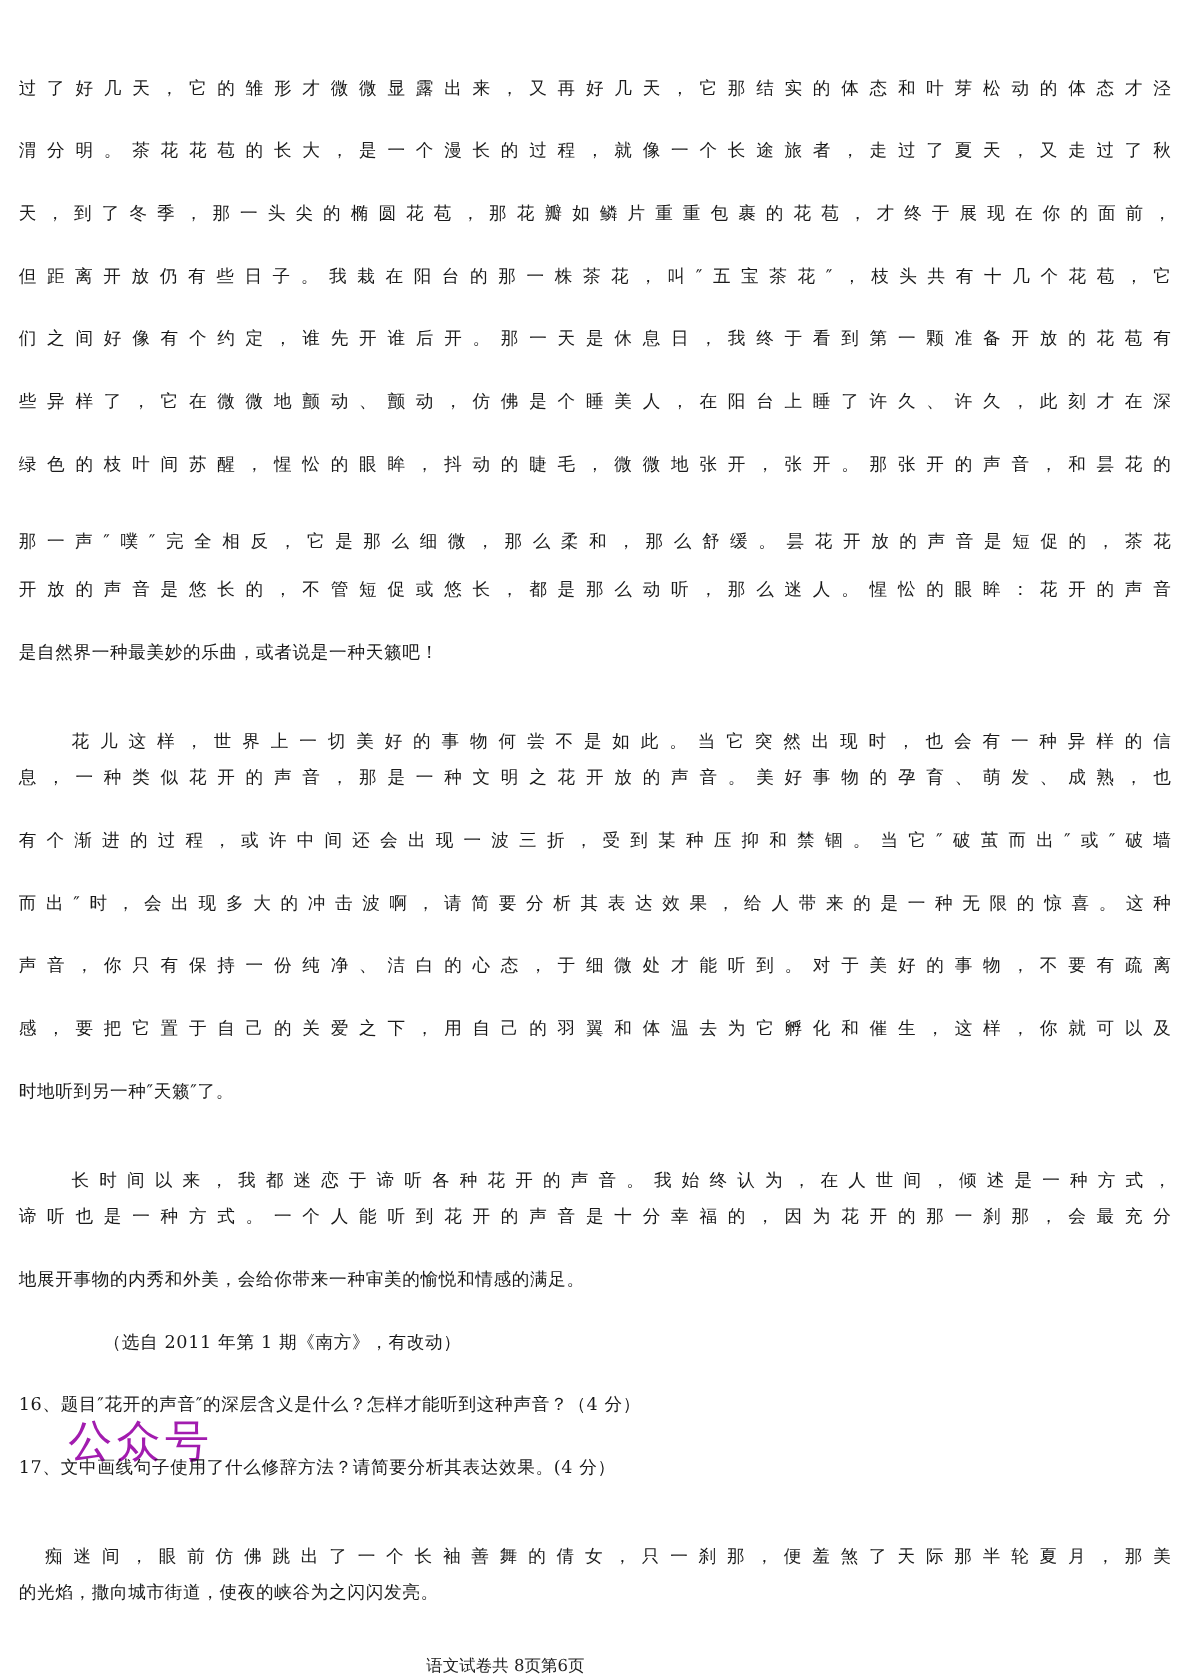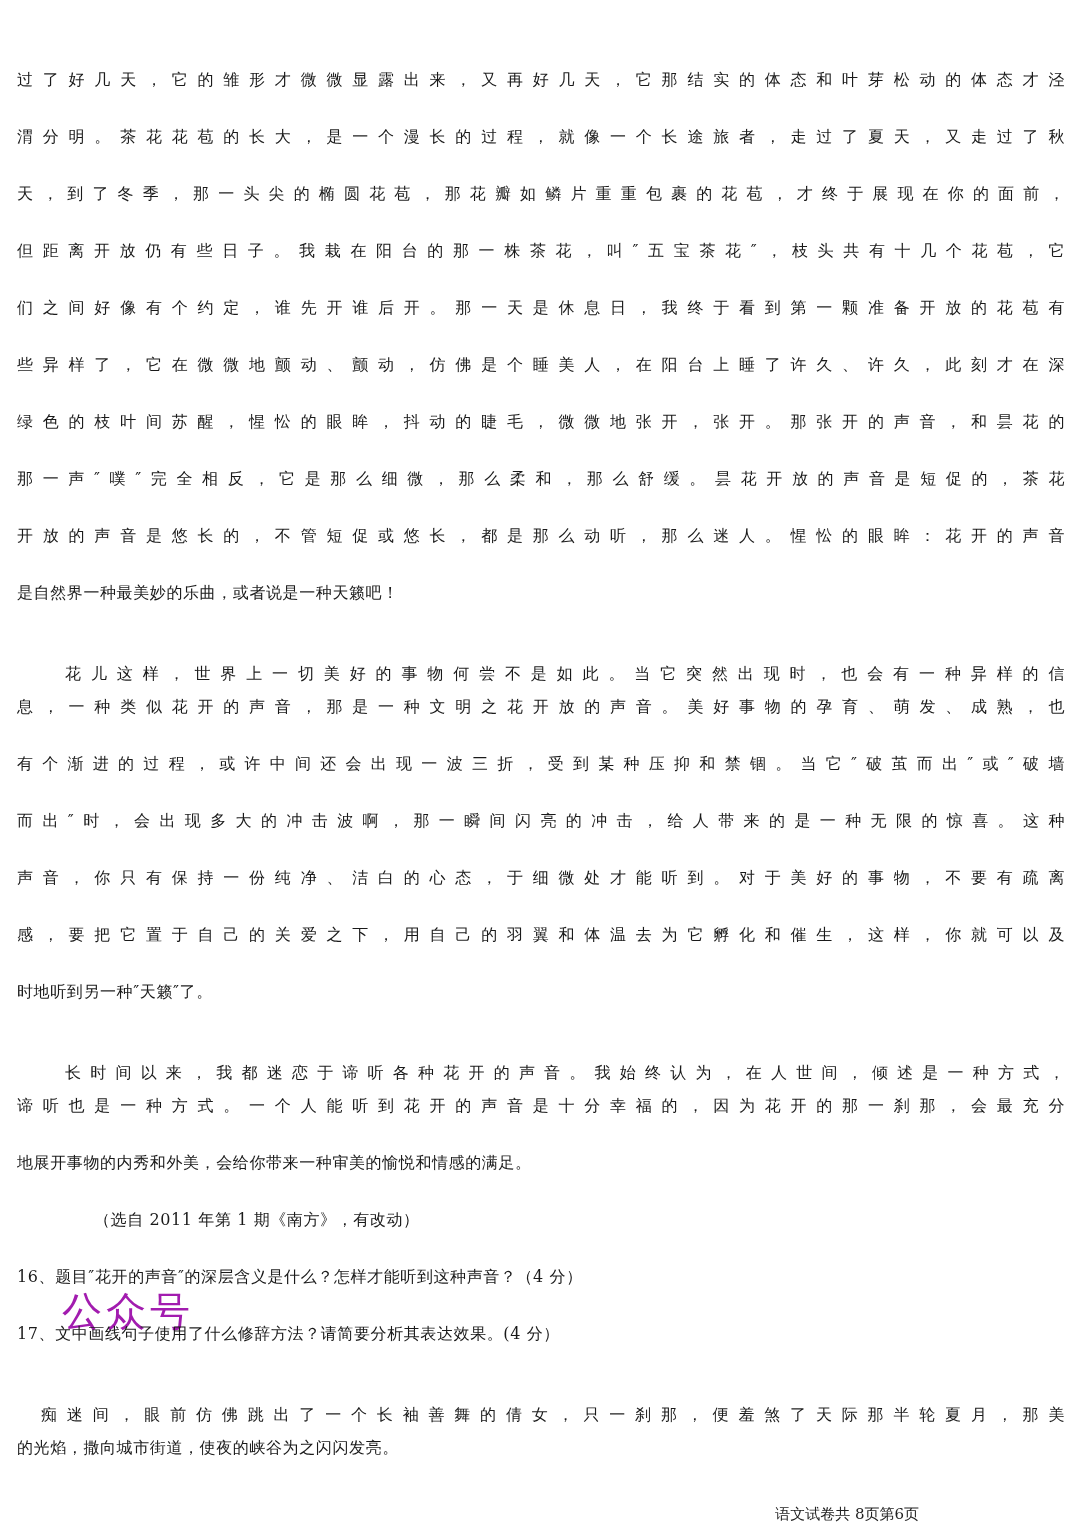--- a/index.html
+++ b/index.html
@@ -57,21 +57,21 @@
       z-index: 0;
       pointer-events: none;
     }
     .watermark div { white-space: nowrap; }
     .text-layer { position: relative; z-index: 1; }
     .footer {
       position: absolute;
       top: 1505px;
       left: 0;
       width: 919px;
-      text-align: right;
+      text-align: center;
       font-size: 15px;
       color: #222;
       font-family: "DejaVu Serif", "Liberation Serif", serif;
     }
   </style>
 </head>
 <body>
 
 <div class="watermark">
   <div>公众号</div>
@@ -80,30 +80,30 @@
 <div class="page text-layer">
 
   <div>
     <div class="line justify" style="top:65px">过了好几天，它的雏形才微微显露出来，又再好几天，它那结实的体态和叶芽松动的体态才泾</div>
     <div class="line justify" style="top:122px">渭分明。茶花花苞的长大，是一个漫长的过程，就像一个长途旅者，走过了夏天，又走过了秋</div>
     <div class="line justify" style="top:179px">天，到了冬季，那一头尖的椭圆花苞，那花瓣如鳞片重重包裹的花苞，才终于展现在你的面前，</div>
     <div class="line justify" style="top:236px">但距离开放仍有些日子。我栽在阳台的那一株茶花，叫″五宝茶花″，枝头共有十几个花苞，它</div>
     <div class="line justify" style="top:293px">们之间好像有个约定，谁先开谁后开。那一天是休息日，我终于看到第一颗准备开放的花苞有</div>
     <div class="line justify" style="top:350px">些异样了，它在微微地颤动、颤动，仿佛是个睡美人，在阳台上睡了许久、许久，此刻才在深</div>
     <div class="line justify" style="top:407px">绿色的枝叶间苏醒，惺忪的眼眸，抖动的睫毛，微微地张开，张开。那张开的声音，和昙花的</div>
-    <div class="line justify" style="top:464px">那一声″噗″完全相反，它是那么细微，那么柔和，那么舒缓。昙花开放的声音是短促的，茶花</div>
+    <div class="line justify" style="top:477px">那一声″噗″完全相反，它是那么细微，那么柔和，那么舒缓。昙花开放的声音是短促的，茶花</div>
     <div class="line justify" style="top:521px">开放的声音是悠长的，不管短促或悠长，都是那么动听，那么迷人。惺忪的眼眸：花开的声音</div>
     <div class="line" style="top:578px">是自然界一种最美妙的乐曲，或者说是一种天籁吧！</div>
   </div>
 
   <div>
     <div class="line indent justify" style="top:635px">花儿这样，世界上一切美好的事物何尝不是如此。当它突然出现时，也会有一种异样的信</div>
     <div class="line justify" style="top:692px">息，一种类似花开的声音，那是一种文明之花开放的声音。美好事物的孕育、萌发、成熟，也</div>
     <div class="line justify" style="top:749px">有个渐进的过程，或许中间还会出现一波三折，受到某种压抑和禁锢。当它″破茧而出″或″破墙</div>
-    <div class="line justify" style="top:806px">而出″时，会出现多大的冲击波啊，那一瞬间闪亮的冲击，给人带来的是一种无限的惊喜。这种</div>
+    <div class="line justify" style="top:806px">而出″时，会出现多大的冲击波啊，请简要分析其表达效果，给人带来的是一种无限的惊喜。这种</div>
     <div class="line justify" style="top:863px">声音，你只有保持一份纯净、洁白的心态，于细微处才能听到。对于美好的事物，不要有疏离</div>
     <div class="line justify" style="top:920px">感，要把它置于自己的关爱之下，用自己的羽翼和体温去为它孵化和催生，这样，你就可以及</div>
     <div class="line" style="top:977px">时地听到另一种″天籁″了。</div>
   </div>
 
   <div>
     <div class="line indent justify" style="top:1034px">长时间以来，我都迷恋于谛听各种花开的声音。我始终认为，在人世间，倾述是一种方式，</div>
     <div class="line justify" style="top:1091px">谛听也是一种方式。一个人能听到花开的声音是十分幸福的，因为花开的那一刹那，会最充分</div>
     <div class="line" style="top:1148px">地展开事物的内秀和外美，会给你带来一种审美的愉悦和情感的满足。</div>
   </div>

